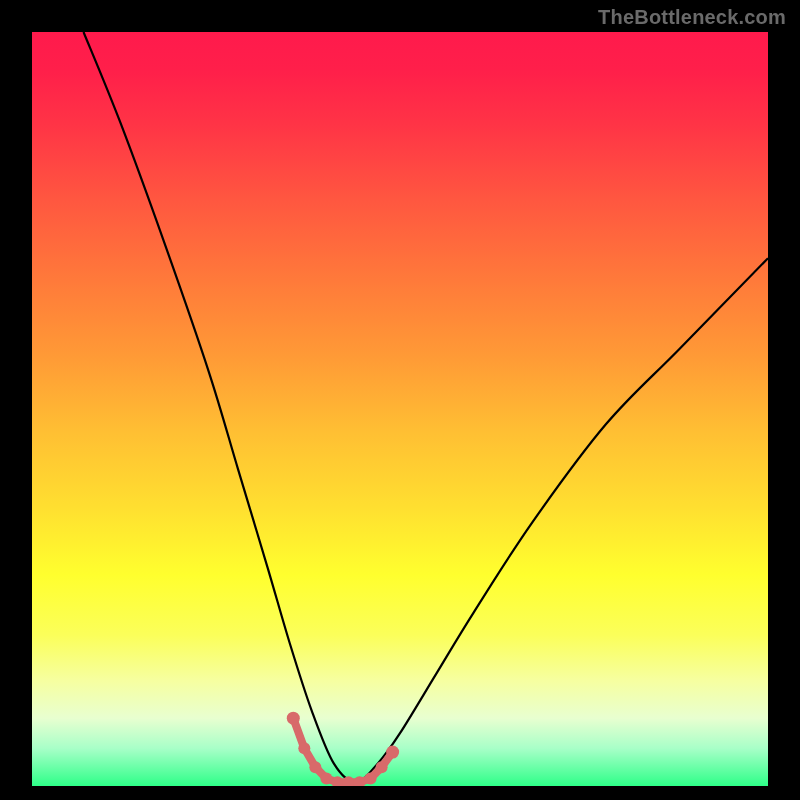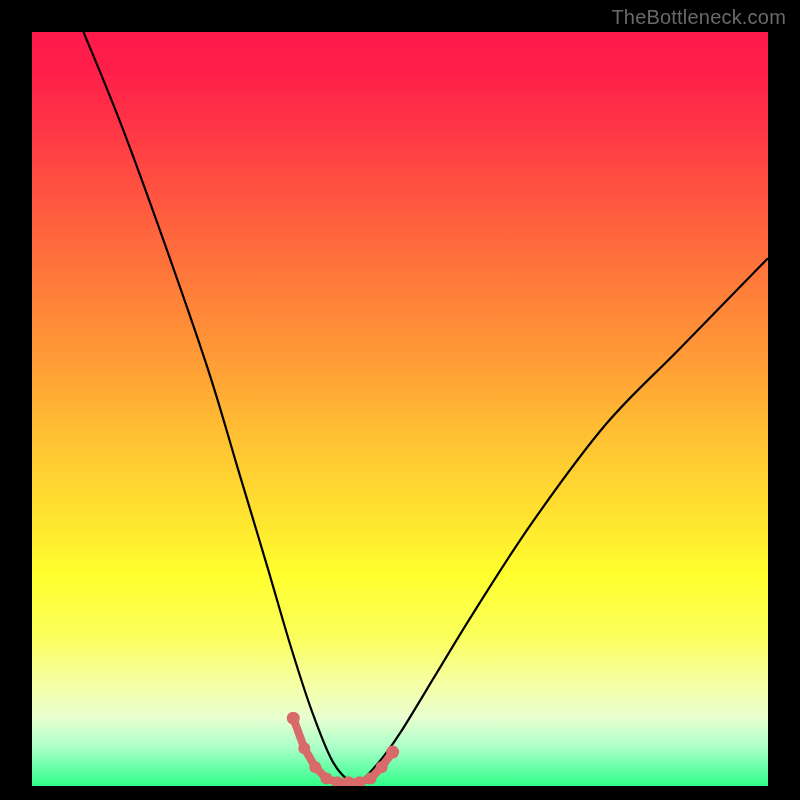--- a/index.html
+++ b/index.html
@@ -10,21 +10,21 @@
     position: relative;
     font-family: Arial, sans-serif;
     overflow: hidden;
   }
   .watermark {
     position: absolute;
     top: 6px;
     right: 14px;
     color: #6a6a6a;
     font-size: 20px;
-    font-weight: 400;
+    font-weight: 700;
     z-index: 10;
     letter-spacing: 0.2px;
   }
   .plot-area {
     position: absolute;
     left: 32px;
     top: 32px;
     width: 736px;
     height: 754px;
     overflow: hidden;

